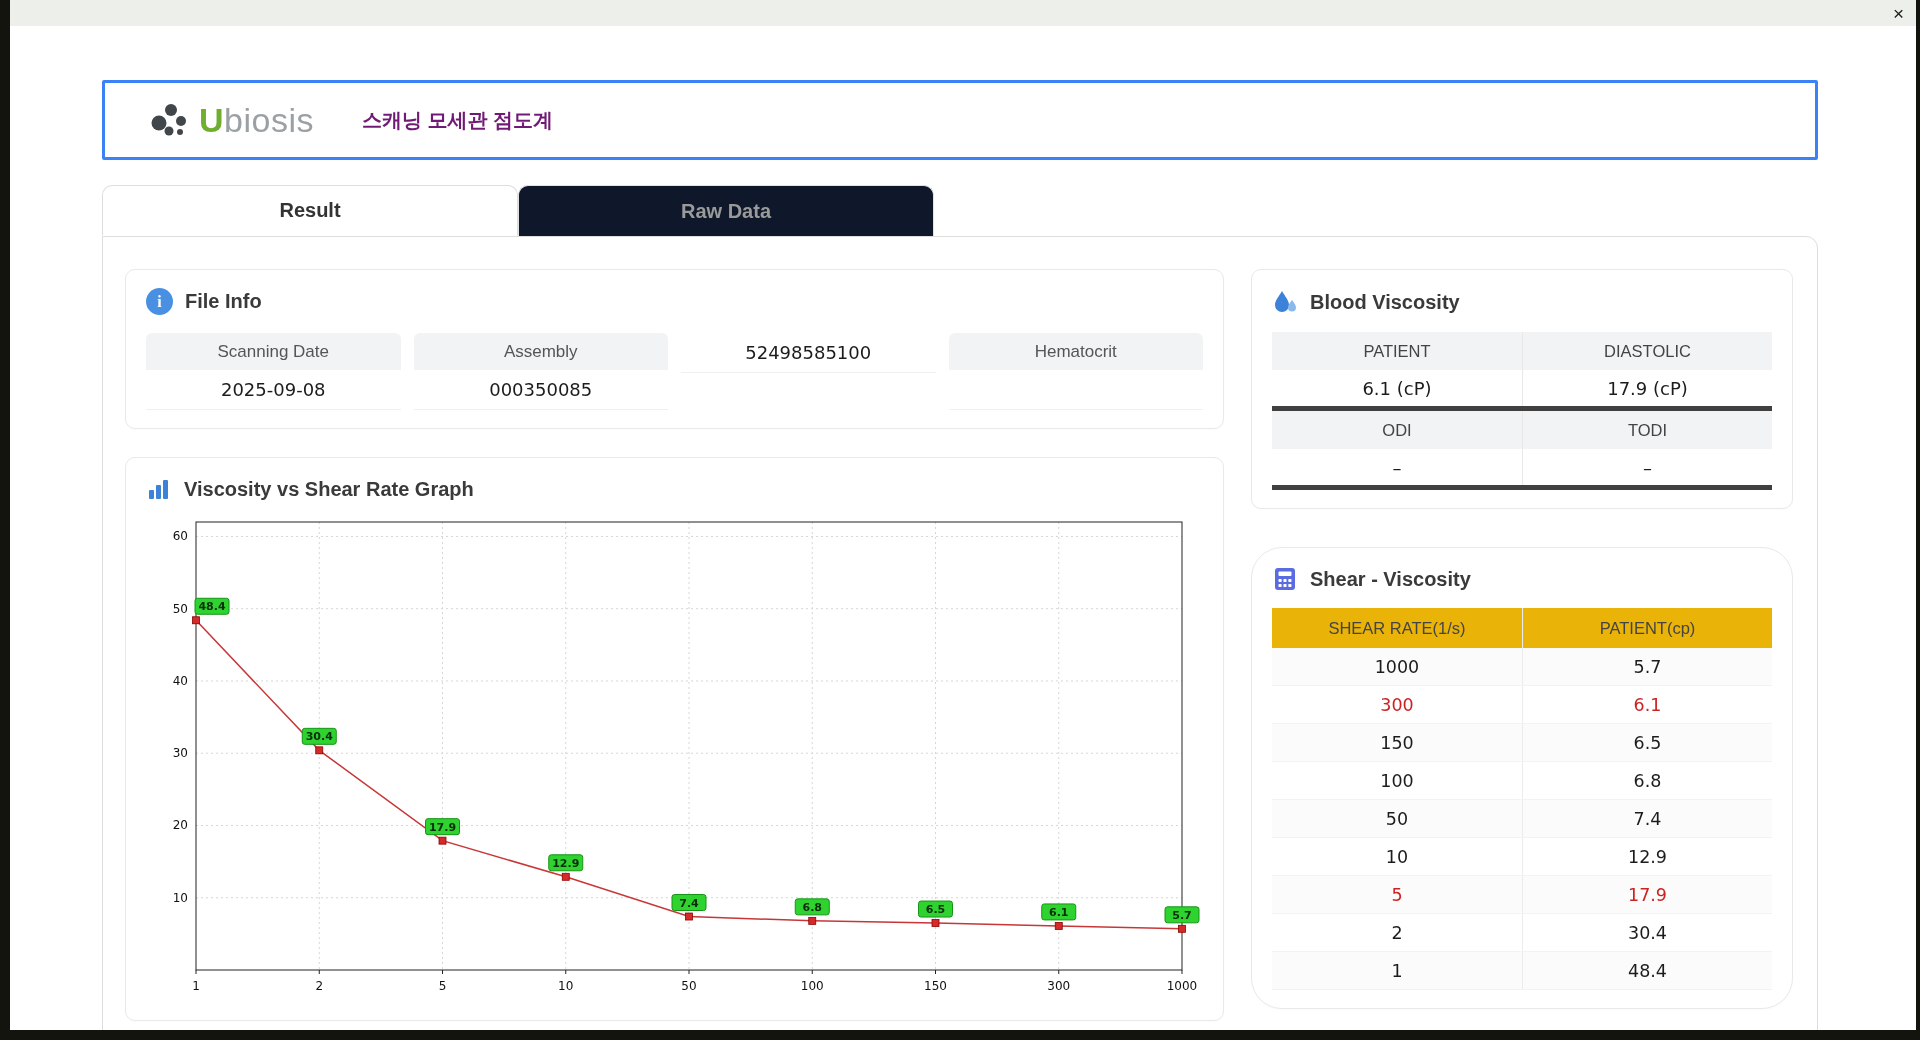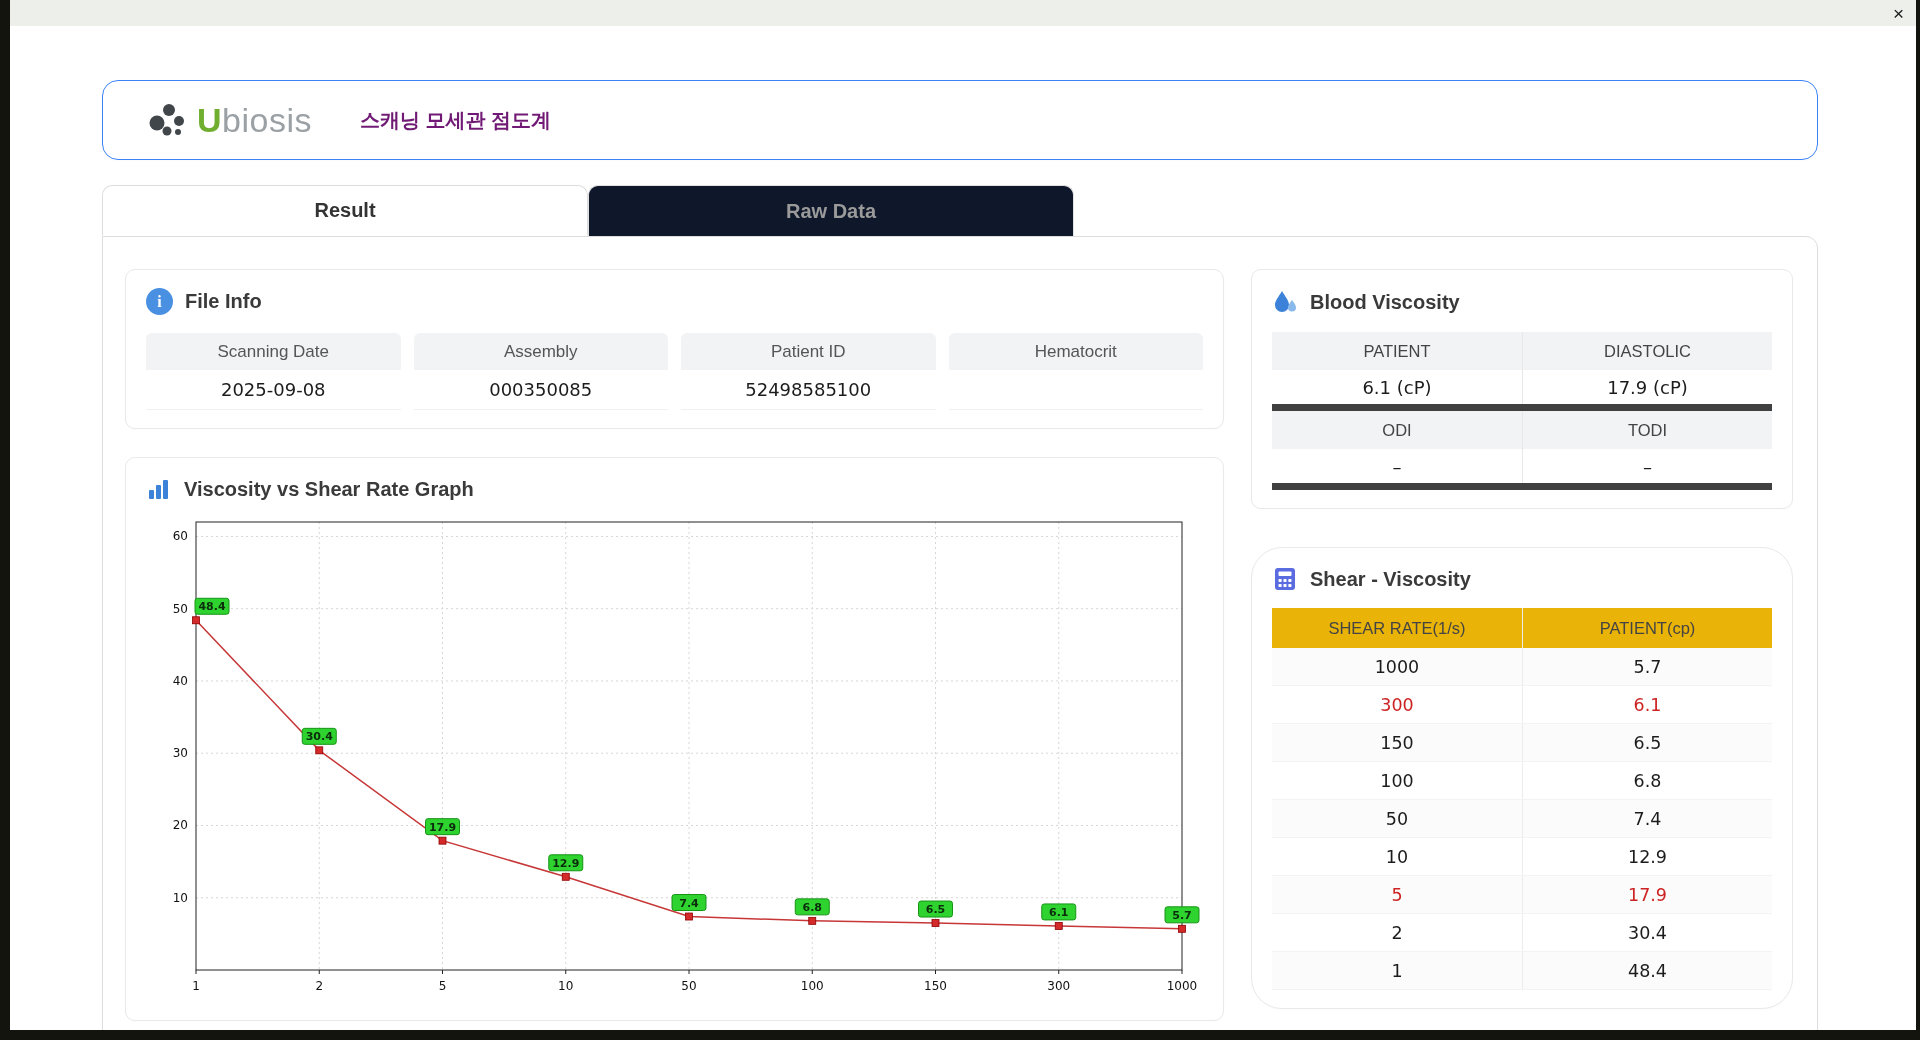--- a/index.html
+++ b/index.html
@@ -7,30 +7,30 @@
   body { background:#14140e; font-family:"Liberation Sans", sans-serif; color:#333; }
 
   .window { position:absolute; left:10px; top:0; right:4px; bottom:10px; background:#ffffff; overflow:hidden; }
 
   .titlebar { height:26px; background:#edf0ea; display:flex; align-items:center; justify-content:flex-end; padding-right:12px; }
   .close-btn { font-size:19px; color:#222; line-height:1; cursor:default; }
 
   .content { padding:54px 98px 0 92px; }
 
   
-  .header-card { border:1px solid #3b82f6; border-radius:16px; height:80px; display:flex; align-items:center; padding-left:42px; box-shadow:0 1px 2px rgba(0,0,0,0.02); }
+  .header-card { border:3px solid #3b82f6; border-radius:2px; height:80px; display:flex; align-items:center; padding-left:42px; box-shadow:0 1px 2px rgba(0,0,0,0.02); }
   .logo { display:flex; align-items:center; }
   .logo-text { font-size:34px; letter-spacing:0.5px; margin-left:6px; }
   .logo-u { color:#6fae2f; font-weight:bold; }
   .logo-rest { color:#9aa0a4; }
   .app-title { color:#701a75; font-weight:bold; font-size:20px; margin-left:48px; }
 
   
   .tabs { display:flex; margin-top:25px; position:relative; z-index:2; }
-  .tab { width:486px; height:51px; display:flex; align-items:center; justify-content:center; font-size:20px; font-weight:bold; border-radius:10px 10px 0 0; }
+  .tab { width:416px; height:51px; display:flex; align-items:center; justify-content:center; font-size:20px; font-weight:bold; border-radius:10px 10px 0 0; }
   .tab.active { background:#fff; border:1px solid #ddd; border-bottom:1px solid #fff; color:#333; margin-bottom:-1px; }
   .tab.inactive { background:#0f172a; border:1px solid #e2e2e2; border-bottom:none; color:#9a9a9a; }
 
   .panel { border:1px solid #ddd; border-radius:0 12px 12px 12px; background:#fff; min-height:776px; }
   .panel-body { display:flex; gap:27px; padding:32px 24px 22px 22px; }
   .col-left { flex:1; }
   .col-right { width:542px; }
 
   .card { border:1px solid #e9e9e9; border-radius:10px; padding:18px 20px; background:#fff; box-shadow:0 1px 2px rgba(0,0,0,0.02); }
   .card-title-row { display:flex; align-items:center; gap:12px; }
@@ -49,21 +49,21 @@
   
   .graph-card { margin-top:28px; }
   .chart-wrap { margin-top:10px; padding-left:8px; }
   svg.chart { overflow:visible; }
 
   
   .bv-table { margin-top:16px; }
   .bv-row { display:grid; grid-template-columns:1fr 1fr; }
   .bv-head { background:#f2f3f5; height:38px; }
   .bv-head > div { display:flex; align-items:center; justify-content:center; font-size:16.5px; color:#444; }
-  .bv-vals { height:41px; border-bottom:7px solid #404040; }
+  .bv-vals { height:41px; border-bottom:5px solid #404040; }
   .bv-vals > div { display:flex; align-items:center; justify-content:center; font-size:18px; color:#1c1c1c; font-family:"DejaVu Sans", sans-serif; }
   .bv-vals > div + div, .bv-head > div + div { border-left:1px solid #e8e8e8; }
 
   
   .shear-card { margin-top:38px;border-radius:31px; }
   .sv-table { margin-top:16px; }
   .sv-head { display:grid; grid-template-columns:1fr 1fr; background:#eab308; height:40px; }
   .sv-head > div { display:flex; align-items:center; justify-content:center; font-size:16.5px; color:#444; }
   .sv-row { display:grid; grid-template-columns:1fr 1fr; height:38px; border-bottom:1px solid #f3f3f3; }
   .sv-row:nth-child(even) { background:#fbfbfc; }
@@ -114,21 +114,20 @@
             <div class="fields-row">
               <div class="field">
                 <div class="field-label">Scanning Date</div>
                 <div class="field-value">2025-09-08</div>
               </div>
               <div class="field">
                 <div class="field-label">Assembly</div>
                 <div class="field-value">000350085</div>
               </div>
               <div class="field">
-                <div class="field-label">Patient ID</div>
                 <div class="field-value">52498585100</div>
               </div>
               <div class="field">
                 <div class="field-label">Hematocrit</div>
                 <div class="field-value"></div>
               </div>
             </div>
           </div>
 
           <div class="card graph-card">

